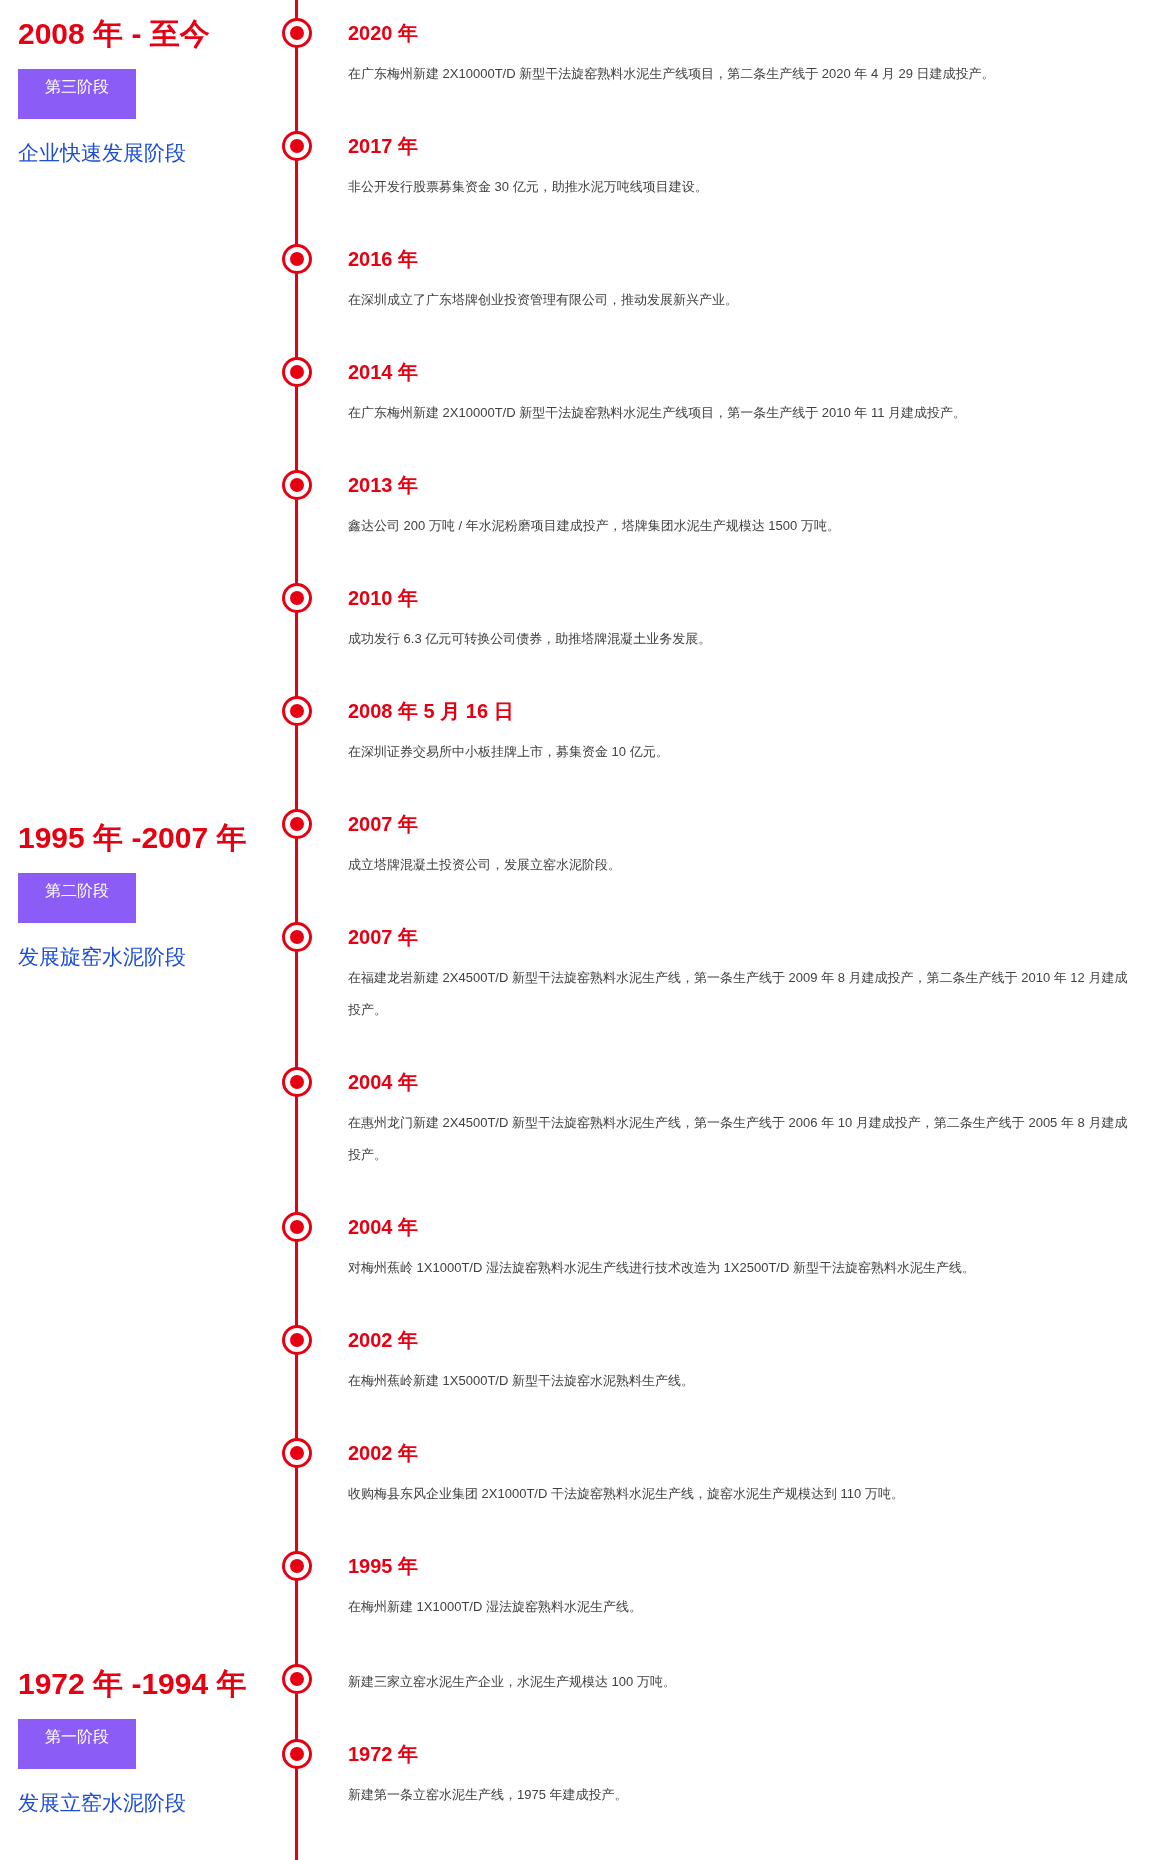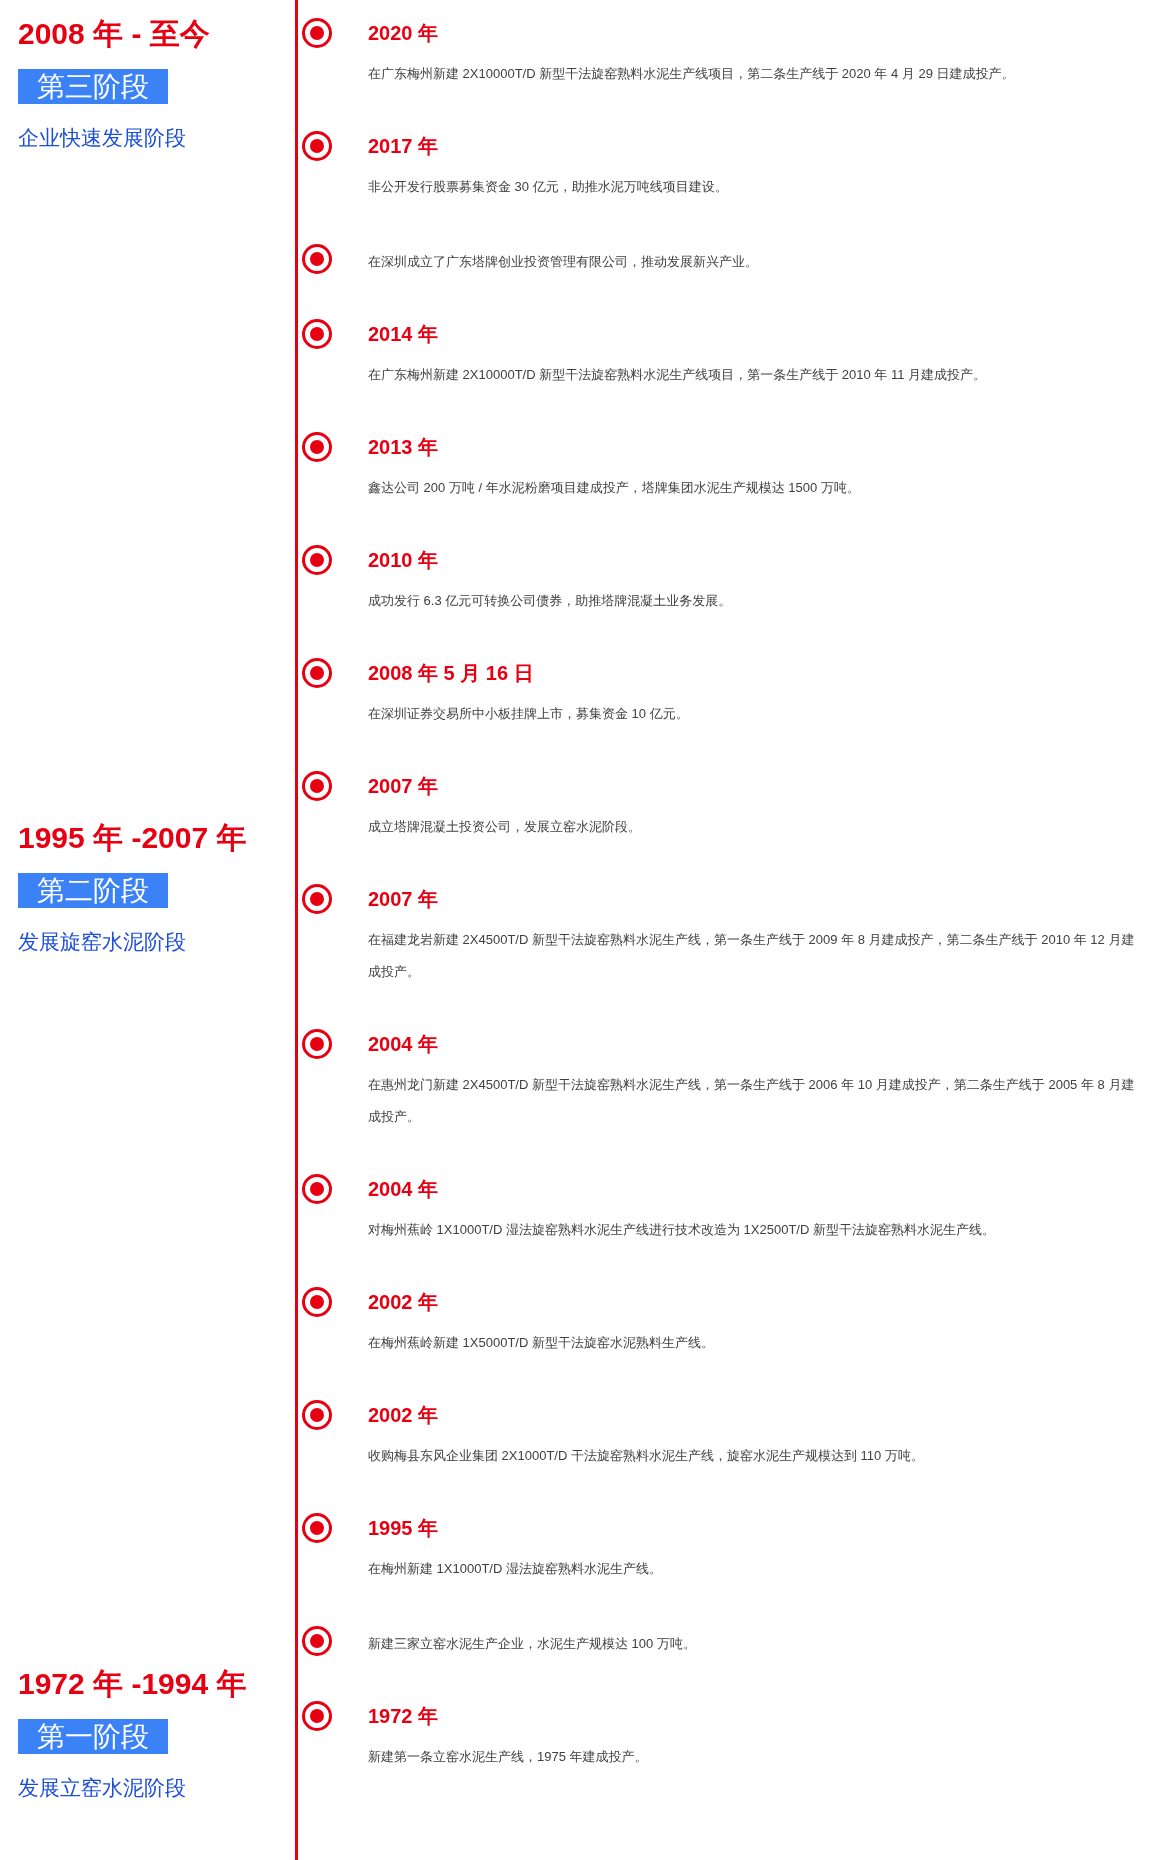--- a/index.html
+++ b/index.html
@@ -29,25 +29,25 @@
     color: #e60012;
     font-size: 30px;
     font-weight: bold;
     line-height: 36px;
     white-space: nowrap;
   }
   .stage-badge {
     display: inline-block;
     margin-top: 17px;
     min-width: 118px;
-    height: 35px;
+    height: 50px;
     line-height: 35px;
-    background: #3b82f6;
+    background: #8b5cf6;
     color: #ffffff;
-    font-size: 28px;
+    font-size: 16px;
     text-align: center;
     padding: 0 19px;
   }
   .stage-desc {
     margin-top: 20px;
     color: #1d4ed8;
     font-size: 21px;
     line-height: 28px;
     white-space: nowrap;
   }
@@ -55,21 +55,20 @@
   
   .events {
     position: absolute;
     left: 348px; top: 0;
     width: 790px;
     padding-top: 20px;
   }
   .event {
     position: relative;
     margin-bottom: 43px;
-    margin-left: 20px;
   }
   .event-year {
     color: #e60012;
     font-size: 20px;
     font-weight: bold;
     line-height: 26px;
   }
   .event-text {
     margin-top: 12px;
     color: #404040;
@@ -135,20 +134,21 @@
           <span class="dot-inner"></span>
         </span>
         <div class="event-year">2017 年</div>
         <div class="event-text">非公开发行股票募集资金 30 亿元，助推水泥万吨线项目建设。</div>
       </div>
 
       <div class="event">
         <span class="dot">
           <span class="dot-inner"></span>
         </span>
+        <div class="event-year">2016 年</div>
         <div class="event-text">在深圳成立了广东塔牌创业投资管理有限公司，推动发展新兴产业。</div>
       </div>
 
       <div class="event">
         <span class="dot">
           <span class="dot-inner"></span>
         </span>
         <div class="event-year">2014 年</div>
         <div class="event-text">在广东梅州新建 2X10000T/D 新型干法旋窑熟料水泥生产线项目，第一条生产线于 2010 年 11 月建成投产。</div>
       </div>

